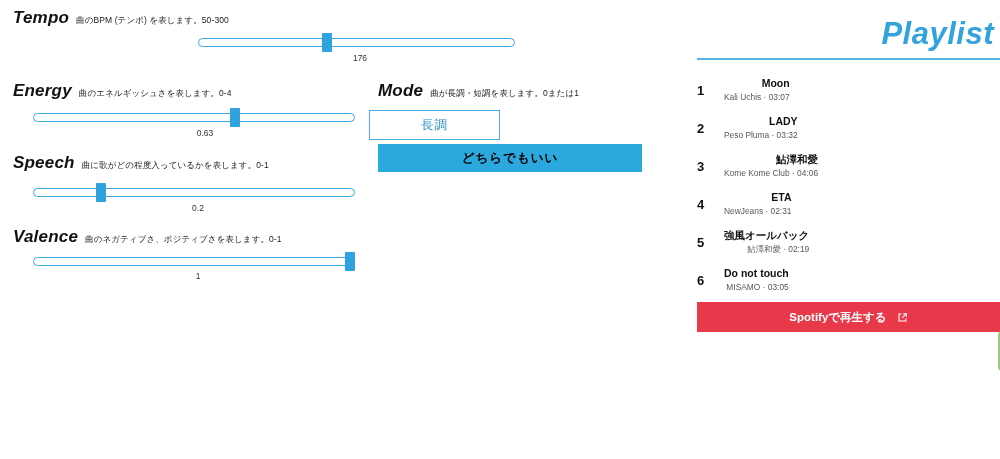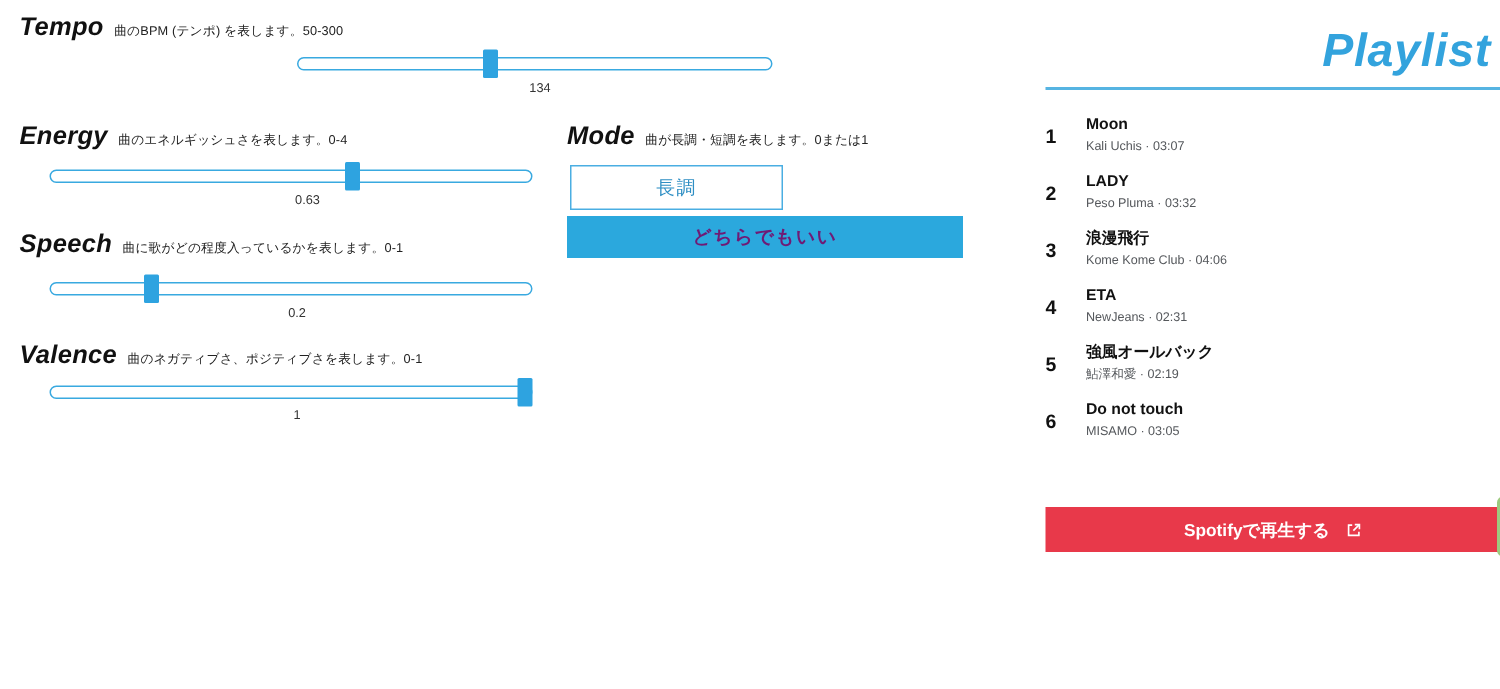--- a/index.html
+++ b/index.html
@@ -81,21 +81,21 @@
   }
   .mode-btn.outline {
     border: 1px solid #4aaee2;
     background: #fff;
     color: #2f8fc4;
     font-weight: normal;
   }
   .mode-btn.filled {
     background: #2ba8dd;
     border: 1px solid #2ba8dd;
-    color: #701a75;
+    color: #000000;
     font-weight: bold;
   }
 
   
   .howto {
     position: absolute;
     left: 13px; top: 283px;
     width: 248px; height: 163px;
     border: 1px solid #f0a0a8;
     box-sizing: border-box;
@@ -168,21 +168,21 @@
     display: flex;
     align-items: center;
     height: 38px;
   }
   .pl-num {
     width: 27px;
     font-size: 13px;
     font-weight: bold;
     color: #111;
   }
-  .pl-meta { display: flex; flex-direction: column; gap: 3px; }
+  .pl-meta { display: flex; flex-direction: column; gap: 3px; text-align: right; }
   .pl-song {
     font-size: 10.5px;
     font-weight: bold;
     color: #111;
     line-height: 1.1;
   }
   .pl-sub {
     font-size: 8.4px;
     color: #55585c;
     line-height: 1.1;
@@ -194,21 +194,20 @@
     background: #e8394a;
     color: #fff;
     display: flex;
     align-items: center;
     justify-content: center;
     gap: 10px;
     font-size: 11.5px;
     font-weight: bold;
     cursor: pointer;
     box-sizing: border-box;
-    margin-top: 36px;
   }
   .ext-icon { display: inline-flex; }
   .green-tab {
     position: absolute;
     left: 318px; top: 315px;
     width: 24px; height: 40px;
     border: 2px solid #9ccb7f;
     border-radius: 4px;
     background: #ffffff;
     box-sizing: border-box;
@@ -221,21 +220,21 @@
 
   <div class="controls">
 
     <div class="section-head" style="position:absolute;left:13px;top:8px;">
       <span class="sec-title">Tempo</span>
       <span class="sec-desc">曲のBPM (テンポ) を表します。50-300</span>
     </div>
     <div class="slider-wrap">
       <div class="track" style="left:198px;top:38px;width:317px;"></div>
       <div class="thumb" style="left:322px;top:33px;"></div>
-      <div class="val" style="left:360px;top:53px;">134</div>
+      <div class="val" style="left:360px;top:53px;">176</div>
     </div>
 
     <div class="section-head" style="position:absolute;left:13px;top:81px;">
       <span class="sec-title">Energy</span>
       <span class="sec-desc">曲のエネルギッシュさを表します。0-4</span>
     </div>
     <div class="slider-wrap">
       <div class="track" style="left:33px;top:113px;width:322px;"></div>
       <div class="thumb" style="left:230px;top:108px;"></div>
       <div class="val" style="left:205px;top:128px;text-align:center;">0.63</div>
@@ -258,21 +257,21 @@
     <div class="slider-wrap">
       <div class="track" style="left:33px;top:257px;width:322px;"></div>
       <div class="thumb" style="left:345px;top:252px;"></div>
       <div class="val" style="left:198px;top:271px;">1</div>
     </div>
 
     <div class="section-head" style="position:absolute;left:378px;top:81px;">
       <span class="sec-title">Mode</span>
       <span class="sec-desc">曲が長調・短調を表します。0または1</span>
     </div>
-    <div class="mode-btn outline" style="left:380px;top:110px;width:142px;height:30px;">長調</div>
+    <div class="mode-btn outline" style="left:369px;top:110px;width:131px;height:30px;">長調</div>
     <div class="mode-btn filled" style="left:378px;top:144px;width:264px;height:28px;">どちらでもいい</div>
 
 
   </div>
 
   <div class="playlist">
     <div class="pl-title">Playlist</div>
     <div class="pl-rule"></div>
 
     <div class="pl-list">
@@ -286,21 +285,21 @@
       <div class="pl-row">
         <div class="pl-num">2</div>
         <div class="pl-meta">
           <div class="pl-song">LADY</div>
           <div class="pl-sub">Peso Pluma · 03:32</div>
         </div>
       </div>
       <div class="pl-row">
         <div class="pl-num">3</div>
         <div class="pl-meta">
-          <div class="pl-song">浪漫飛行</div>
+          <div class="pl-song">鮎澤和愛</div>
           <div class="pl-sub">Kome Kome Club · 04:06</div>
         </div>
       </div>
       <div class="pl-row">
         <div class="pl-num">4</div>
         <div class="pl-meta">
           <div class="pl-song">ETA</div>
           <div class="pl-sub">NewJeans · 02:31</div>
         </div>
       </div>

